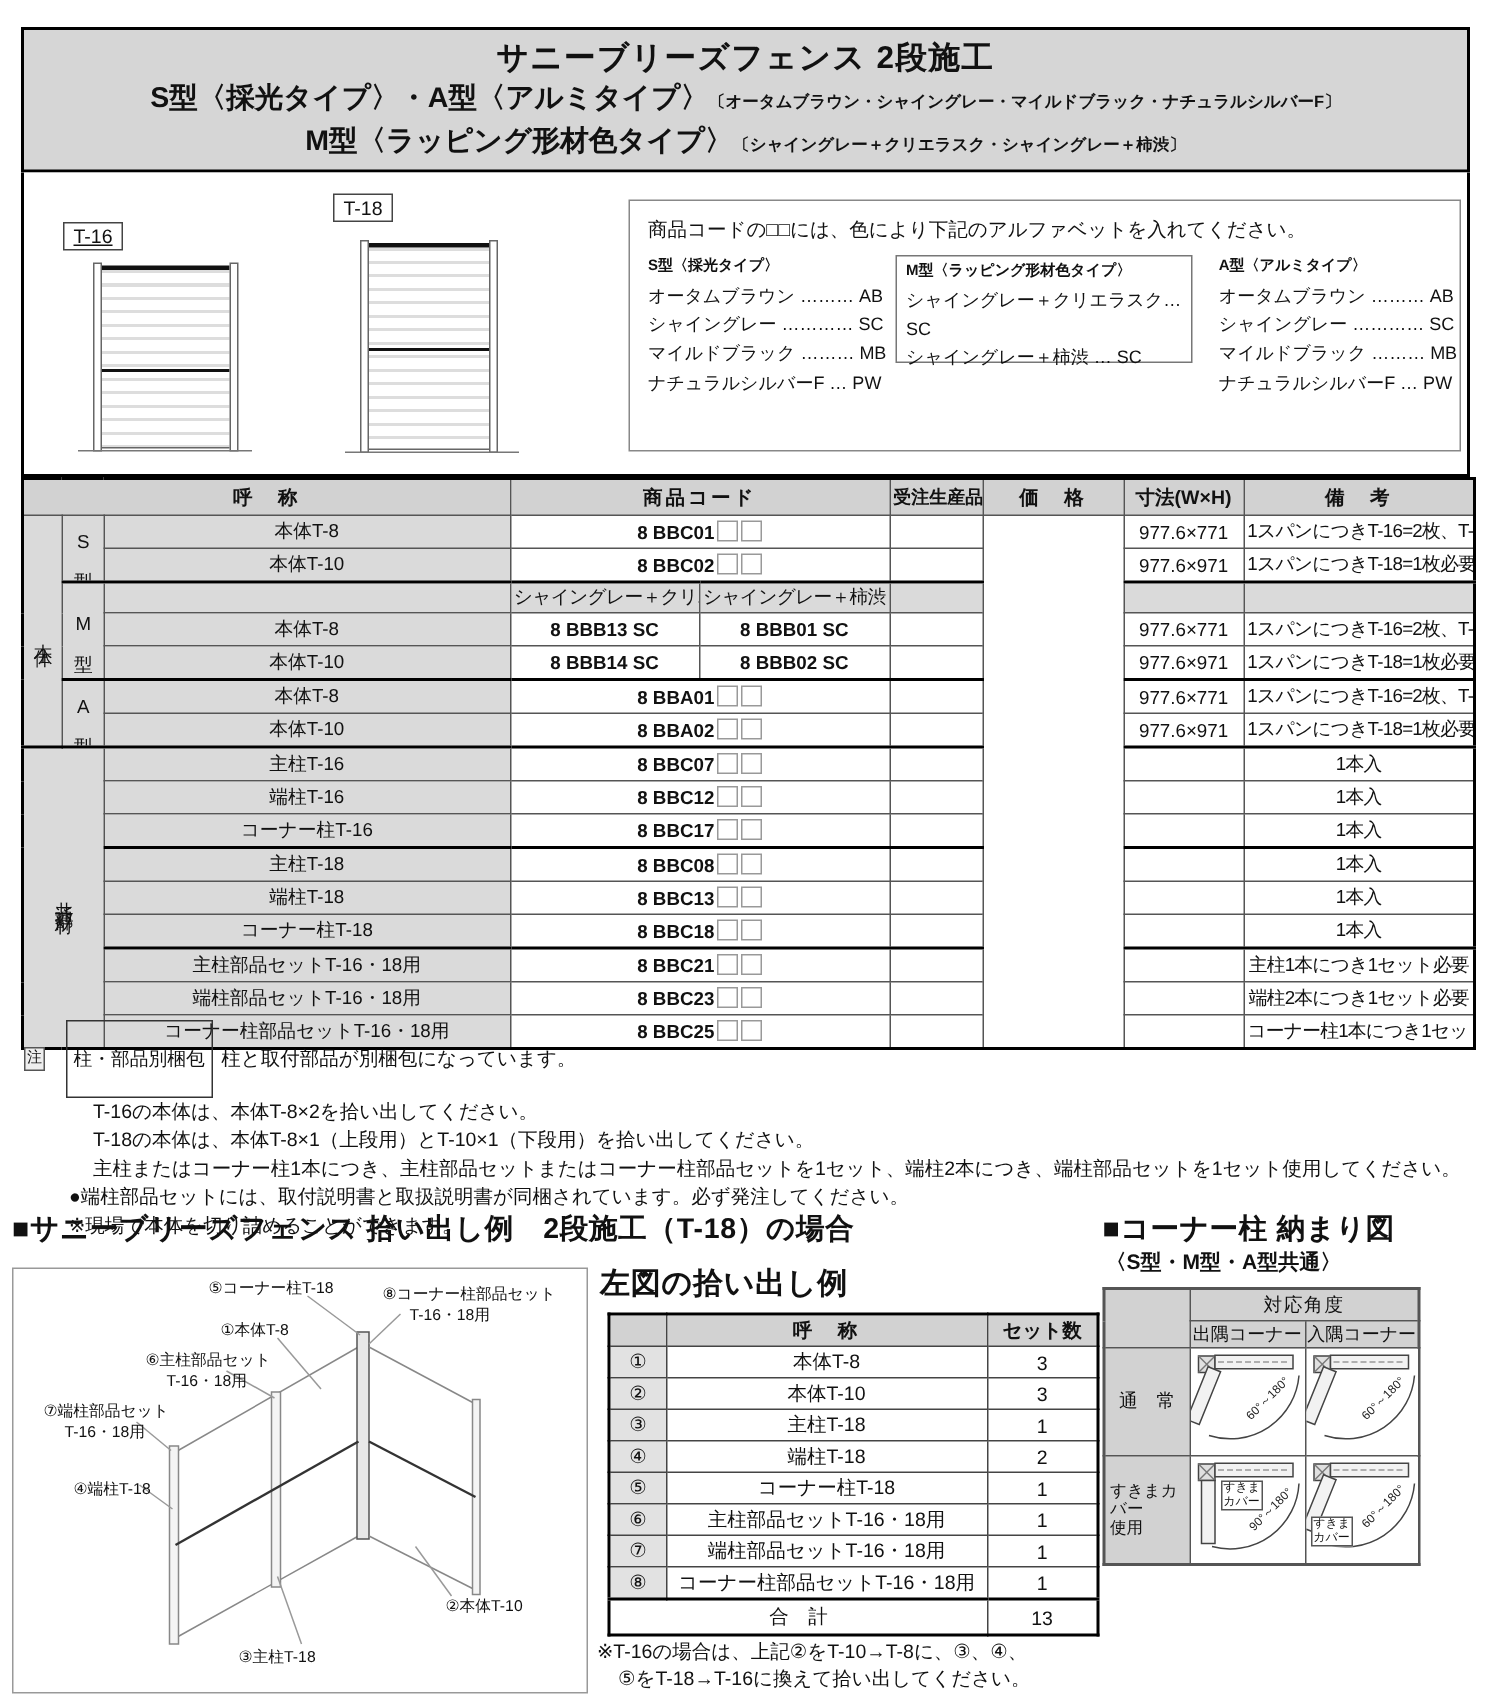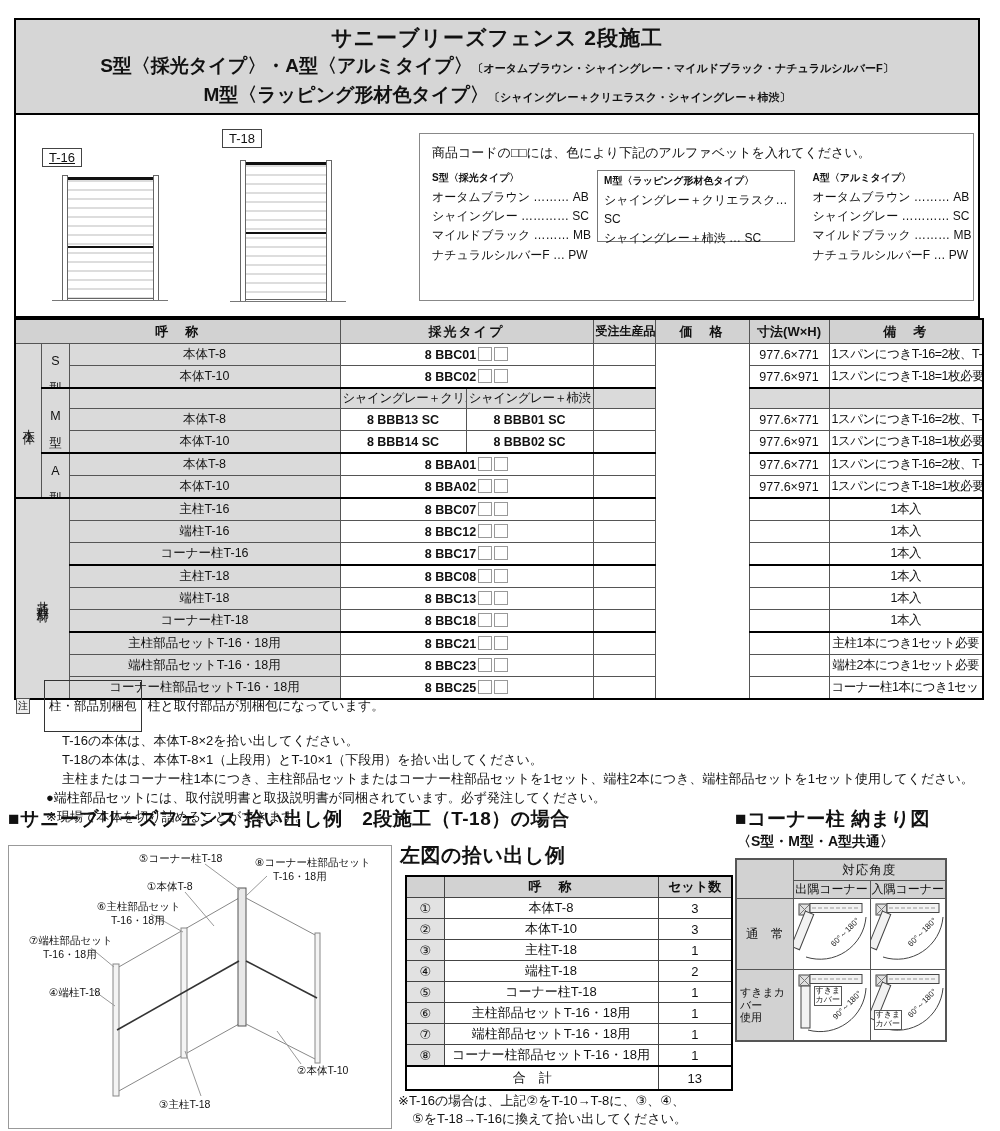--- a/index.html
+++ b/index.html
@@ -158,21 +158,21 @@
     <col style="width:126px">
       <col style="width:127px">
       <col style="width:62px">
     <col style="width:94px">
       <col style="width:80px">
       <col style="width:154px">
   </colgroup>
   <tbody>
       <tr>
     <th colspan="3">呼　称</th>
-    <th colspan="2">採光タイプ</th>
+    <th colspan="2">商品コード</th>
     <th style="letter-spacing:0;font-size:12px;">受注生産品</th>
     <th>価　格</th>
     <th style="letter-spacing:0;">寸法(W×H)</th>
     <th>備　考</th>
   </tr>
 
   <tr>
     <td class="glabel" rowspan="7"><span class="vtext">本体</span></td>
     <td class="glabel" rowspan="2"><span class="vtext">S型</span></td>
     <td class="name">本体T-8</td>

